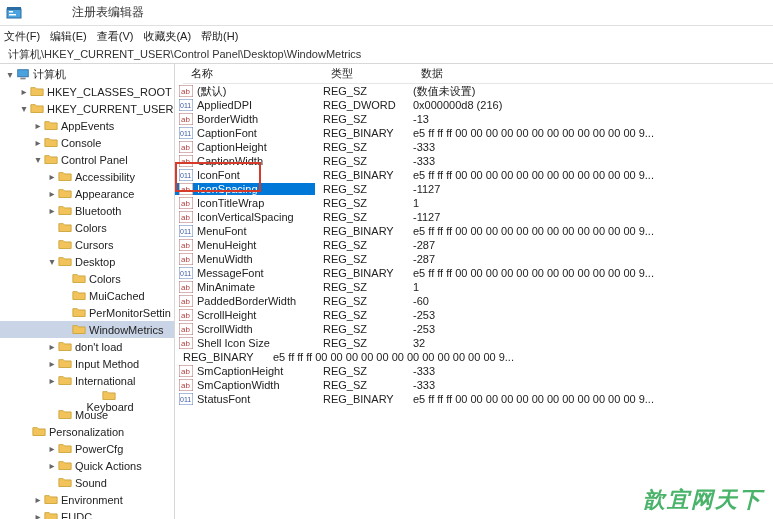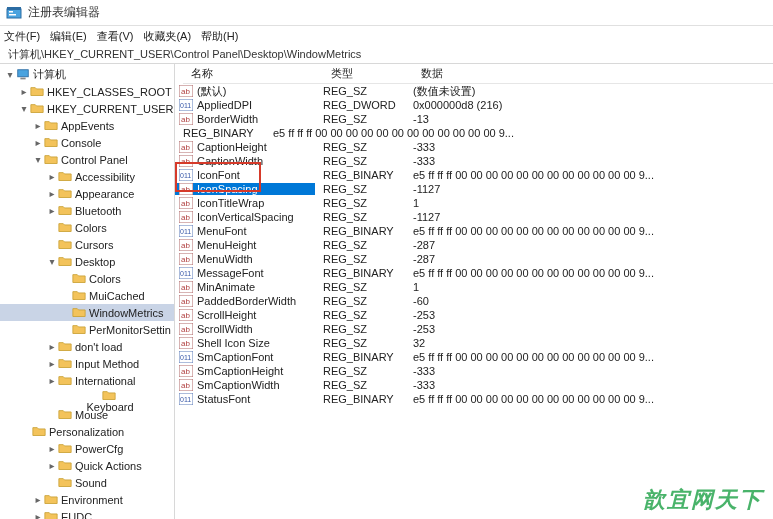--- a/index.html
+++ b/index.html
@@ -1,17 +1,17 @@
 <!DOCTYPE html>
 <html><head>
 <meta charset="utf-8">
 <style>
   * { box-sizing: border-box; margin: 0; padding: 0; }
   body { font-family: "Segoe UI", "Microsoft YaHei", sans-serif; font-size: 11px; width: 773px; height: 519px; overflow: hidden; background: #fff; position: relative; color: #222; }
-  .titlebar { display: flex; align-items: center; height: 26px; padding: 0 6px; border-bottom: 1px solid #e0e0e0; }
+  .titlebar { display: flex; align-items: center; height: 26px; padding: 0 6px; border-bottom: 1px solid #e0e0e0; gap: 44px; }
   .titlebar .app-icon { width: 16px; height: 16px; margin-right: 6px; }
   .titlebar .title { font-size: 12px; color: #333; }
   .menubar { display: flex; align-items: center; height: 20px; padding: 0 4px; gap: 10px; color: #222; }
   .menubar span { cursor: default; }
   .addrbar { height: 18px; padding: 1px 8px; color: #333; border-bottom: 1px solid #d8d8d8; }
   .main { display: flex; height: calc(100% - 64px); }
   .tree { width: 175px; border-right: 1px solid #d8d8d8; overflow: hidden; padding-top: 2px; }
   .tree-row { display: flex; align-items: center; height: 17px; white-space: nowrap; cursor: default; }
   .tree-row.sel { background: #c9d4e6; }
   .twisty { width: 12px; text-align: center; color: #666; font-size: 10px; }
@@ -180,37 +180,37 @@
       </div>
       <div class="tree-row" style="padding-left: 60px;">
         <span class="twisty"></span>
         <span class="ficon">
           <svg viewBox="0 0 16 14">
             <path d="M1 3h5l1.5 1.5H15V12H1z" fill="#f3c35b" stroke="#caa237"></path>
           </svg>
         </span>
         <span>MuiCached</span>
       </div>
+      <div class="tree-row" style="padding-left: 60px;">
+        <span class="twisty"></span>
+        <span class="ficon">
+          <svg viewBox="0 0 16 14">
+            <path d="M1 3h5l1.5 1.5H15V12H1z" fill="#f3c35b" stroke="#caa237"></path>
+          </svg>
+        </span>
+        <span>PerMonitorSettin</span>
+      </div>
       <div class="tree-row sel" style="padding-left: 60px;">
         <span class="twisty"></span>
         <span class="ficon">
           <svg viewBox="0 0 16 14">
             <path d="M1 3h5l1.5 1.5H15V12H1z" fill="#f3c35b" stroke="#caa237"></path>
           </svg>
         </span>
         <span>WindowMetrics</span>
-      </div>
-      <div class="tree-row" style="padding-left: 60px;">
-        <span class="twisty"></span>
-        <span class="ficon">
-          <svg viewBox="0 0 16 14">
-            <path d="M1 3h5l1.5 1.5H15V12H1z" fill="#f3c35b" stroke="#caa237"></path>
-          </svg>
-        </span>
-        <span>PerMonitorSettin</span>
       </div>
       <div class="tree-row" style="padding-left: 46px;">
         <span class="twisty">▸</span>
         <span class="ficon">
           <svg viewBox="0 0 16 14">
             <path d="M1 3h5l1.5 1.5H15V12H1z" fill="#f3c35b" stroke="#caa237"></path>
           </svg>
         </span>
         <span>don't load</span>
       </div>
@@ -345,20 +345,29 @@
                 <rect x="0" y="0" width="14" height="12" fill="#fff" stroke="#b06868"></rect>
                 <text x="2" y="9" font-size="8" fill="#b04040" font-family="sans-serif">ab</text>
               </svg>
             </span>
             <span>BorderWidth</span>
           </div>
           <div class="typecell">REG_SZ</div>
           <div class="datacell">-13</div>
         </div>
         <div class="list-row">
+          <div class="namecell">
+            <span class="valicon">
+              <svg viewBox="0 0 14 12">
+                <rect x="0" y="0" width="14" height="12" fill="#fff" stroke="#5a7ab8"></rect>
+                <text x="1" y="9" font-size="7" fill="#3858a8" font-family="sans-serif">011</text>
+              </svg>
+            </span>
+            <span>CaptionFont</span>
+          </div>
           <div class="typecell">REG_BINARY</div>
           <div class="datacell">e5 ff ff ff 00 00 00 00 00 00 00 00 00 00 00 00 9...</div>
         </div>
         <div class="list-row">
           <div class="namecell">
             <span class="valicon">
               <svg viewBox="0 0 14 12">
                 <rect x="0" y="0" width="14" height="12" fill="#fff" stroke="#b06868"></rect>
                 <text x="2" y="9" font-size="8" fill="#b04040" font-family="sans-serif">ab</text>
               </svg>
@@ -544,29 +553,20 @@
                 <rect x="0" y="0" width="14" height="12" fill="#fff" stroke="#b06868"></rect>
                 <text x="2" y="9" font-size="8" fill="#b04040" font-family="sans-serif">ab</text>
               </svg>
             </span>
             <span>Shell Icon Size</span>
           </div>
           <div class="typecell">REG_SZ</div>
           <div class="datacell">32</div>
         </div>
         <div class="list-row">
-          <div class="namecell">
-            <span class="valicon">
-              <svg viewBox="0 0 14 12">
-                <rect x="0" y="0" width="14" height="12" fill="#fff" stroke="#5a7ab8"></rect>
-                <text x="1" y="9" font-size="7" fill="#3858a8" font-family="sans-serif">011</text>
-              </svg>
-            </span>
-            <span>SmCaptionFont</span>
-          </div>
           <div class="typecell">REG_BINARY</div>
           <div class="datacell">e5 ff ff ff 00 00 00 00 00 00 00 00 00 00 00 00 9...</div>
         </div>
         <div class="list-row">
           <div class="namecell">
             <span class="valicon">
               <svg viewBox="0 0 14 12">
                 <rect x="0" y="0" width="14" height="12" fill="#fff" stroke="#b06868"></rect>
                 <text x="2" y="9" font-size="8" fill="#b04040" font-family="sans-serif">ab</text>
               </svg>

